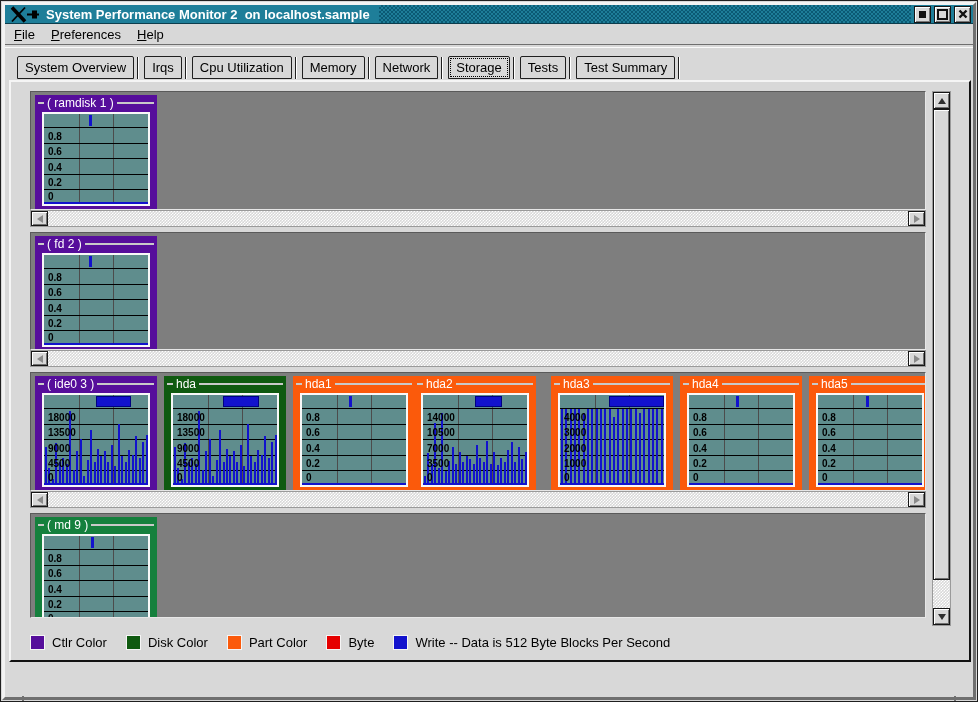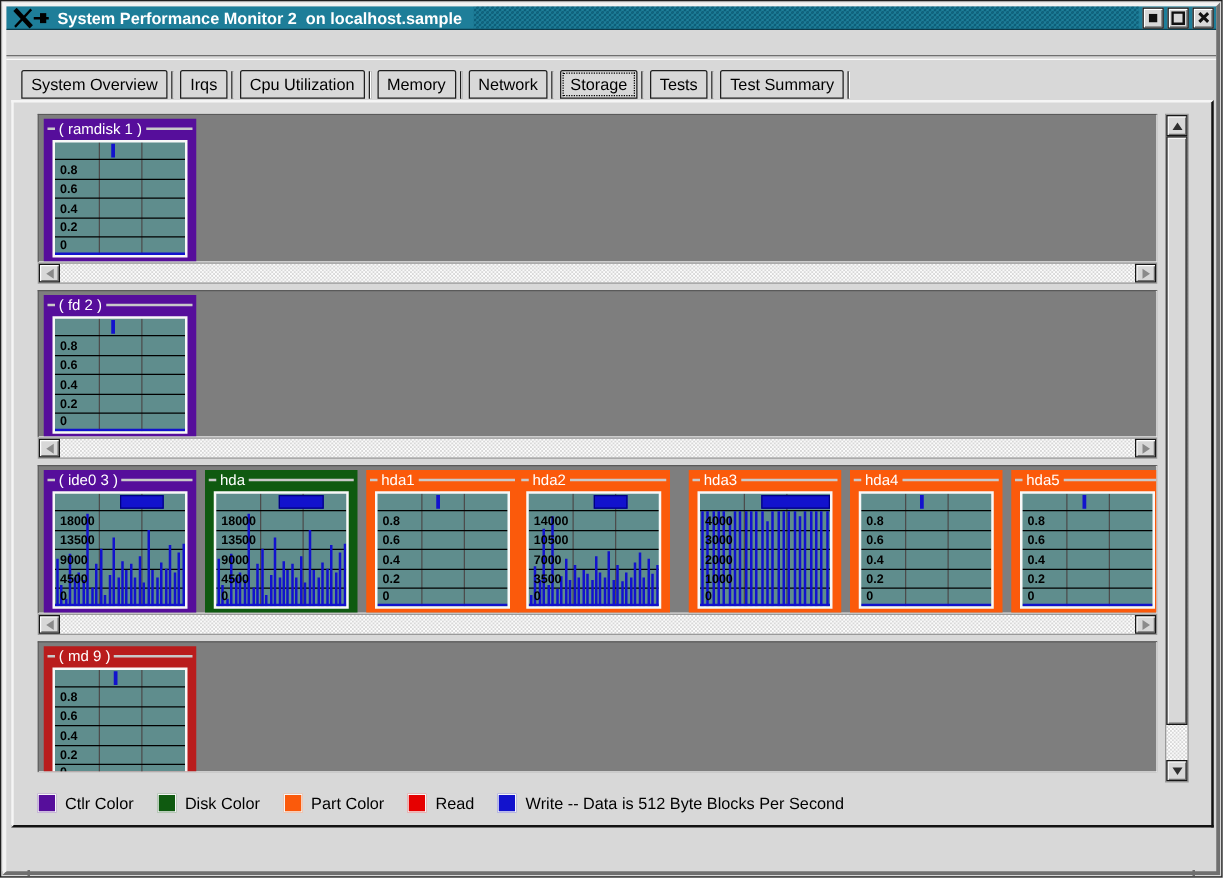--- a/index.html
+++ b/index.html
@@ -119,20 +119,25 @@
           <rect x="1" y="1" width="9" height="9" fill="none" stroke="#111" stroke-width="2"></rect>
         </svg>
     </div>
     <div class="tb-btn">
       <svg width="10" height="10">
           <path d="M1.5 1.5 L8.5 8.5 M8.5 1.5 L1.5 8.5" stroke="#111" stroke-width="2.4"></path>
         </svg>
     </div>
   </div>
 
+  <div class="menubar">
+    <span class="menu-item">File</span>
+    <span class="menu-item">Preferences</span>
+    <span class="menu-item">Help</span>
+  </div>
   <div class="menu-sep"></div>
 
   <div class="tabbar" id="tabbar">
       <div class="tab">System Overview</div>
       <div class="tab-div"></div>
       <div class="tab">Irqs</div>
       <div class="tab-div"></div>
       <div class="tab">Cpu Utilization</div>
       <div class="tab-div"></div>
       <div class="tab">Memory</div>
@@ -539,21 +544,21 @@
         </div>
         <div class="hscroll stipple-bg">
           <div class="sb-btn sb-left">
             <span class="arr-l"></span>
           </div>
           <div class="sb-btn sb-right">
             <span class="arr-r"></span>
           </div>
         </div>
         <div class="row-viewport" style="height: 105px;">
-          <div class="chart" style="left: 4px; background: #b91c1c;">
+          <div class="chart" style="left: 4px; background: #15803d;">
             <div class="clabel">
               <div class="cline-l"></div>
               <span>( md 9 )</span>
               <div class="cline-r"></div>
             </div>
             <div class="plot-white">
               <div class="plot">
                 <div class="vgrid" style="left: 33.3%;"></div>
                 <div class="vgrid" style="left: 66.6%;"></div>
                 <div class="strip">
@@ -592,21 +597,21 @@
         <div class="lg-item">
           <span class="lg-sw" style="background: rgb(15, 90, 16);"></span>
           <span>Disk Color</span>
         </div>
         <div class="lg-item">
           <span class="lg-sw" style="background: rgb(251, 90, 11);"></span>
           <span>Part Color</span>
         </div>
         <div class="lg-item">
           <span class="lg-sw" style="background: rgb(230, 0, 0);"></span>
-          <span>Read</span>
+          <span>Byte</span>
         </div>
         <div class="lg-item">
           <span class="lg-sw" style="background: rgb(18, 18, 205);"></span>
           <span>Write -- Data is 512 Byte Blocks Per Second</span>
         </div>
       </div>
   </div>
 </div>
 
 </body></html>

